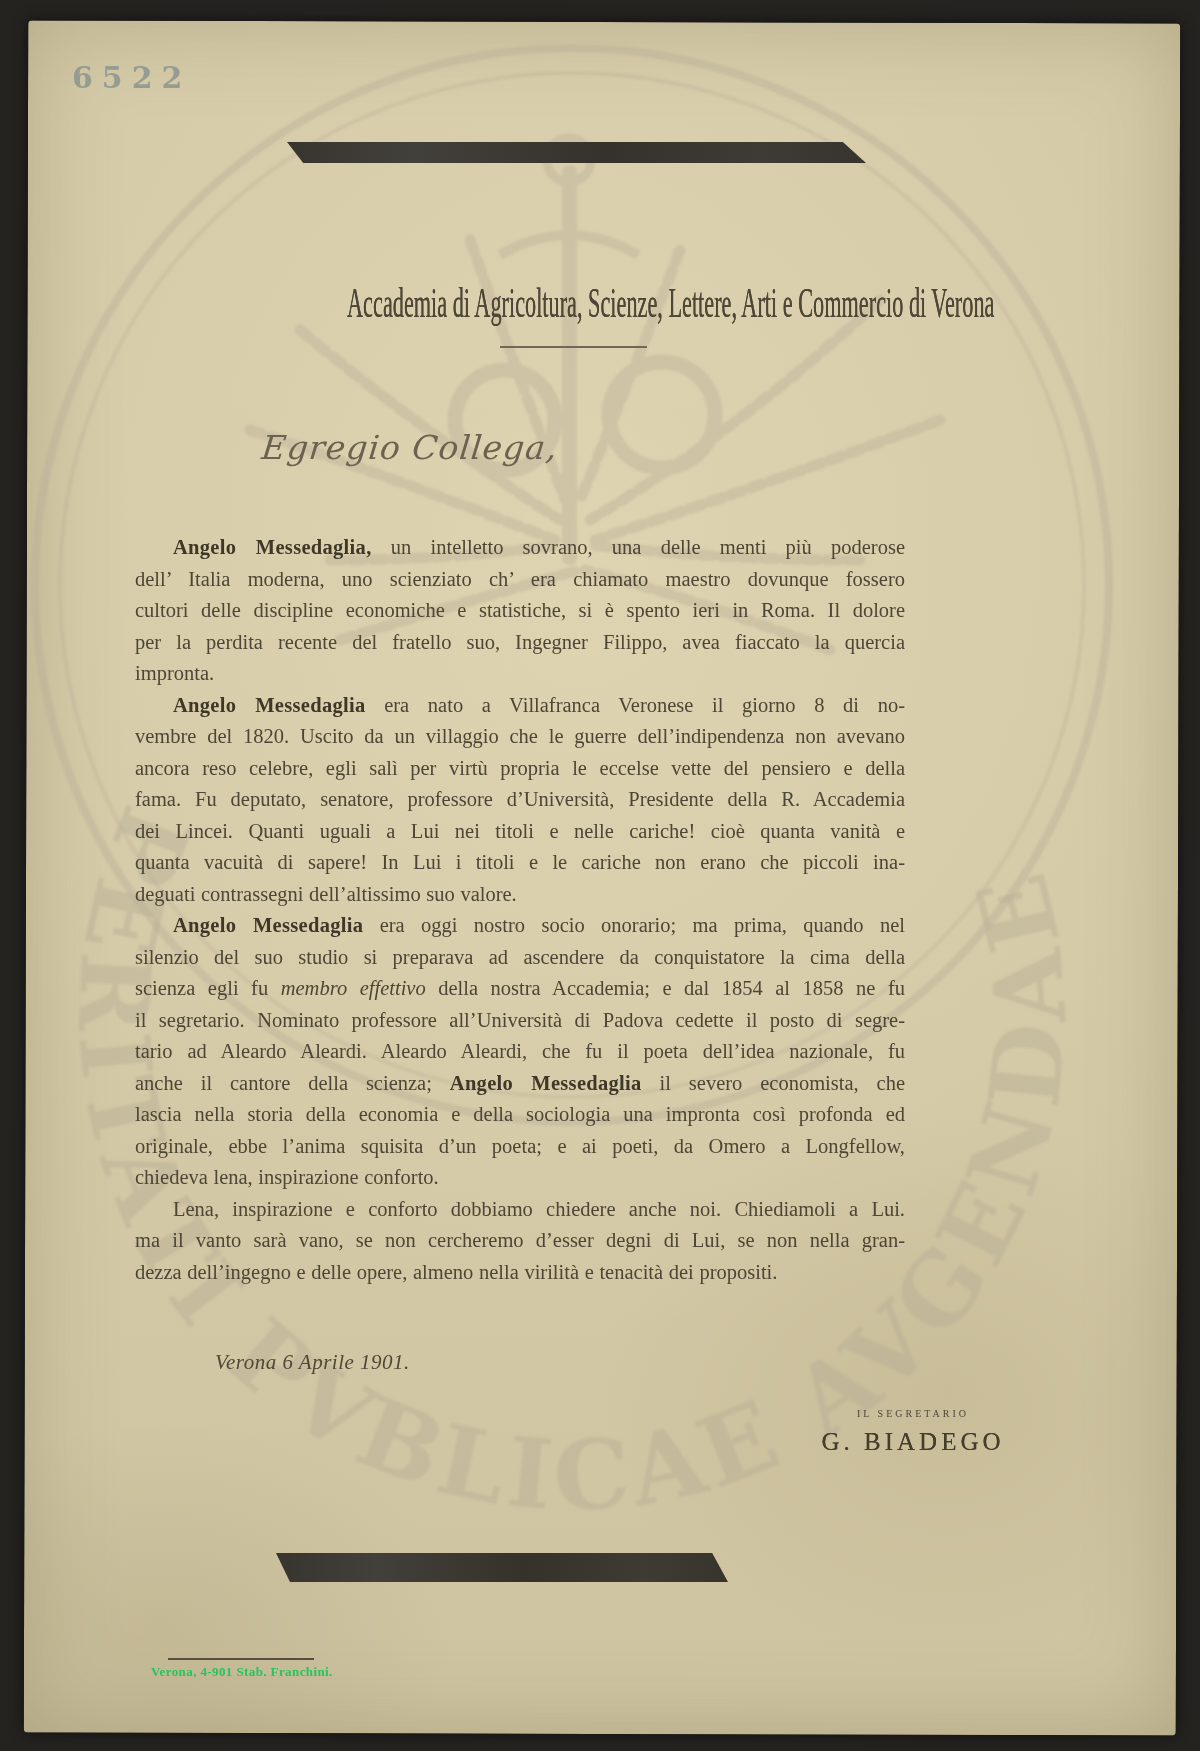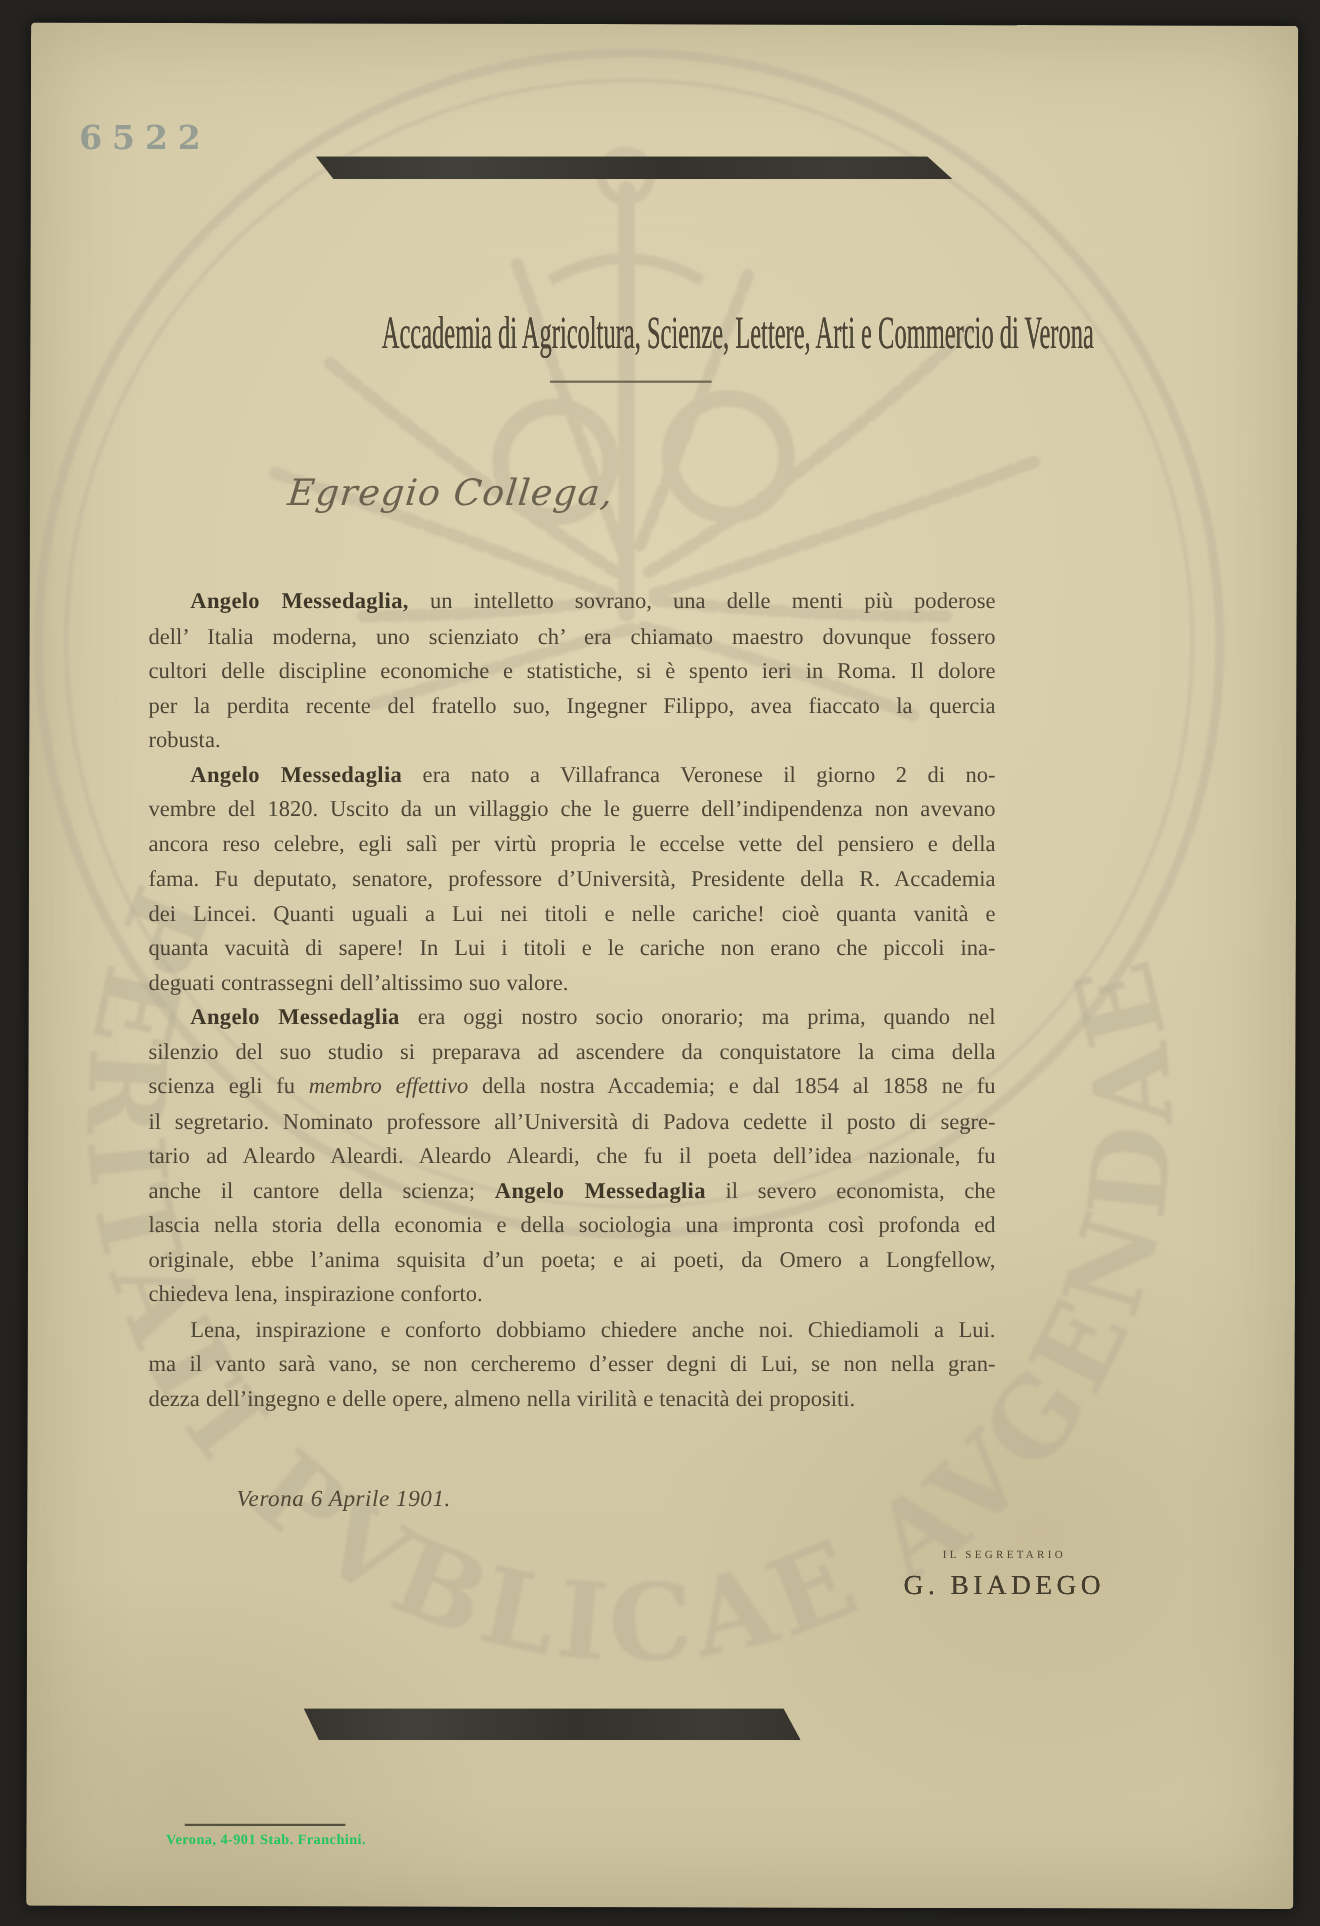--- a/index.html
+++ b/index.html
@@ -25,21 +25,20 @@
   .watermark{
     position:absolute;left:0;top:0;width:1200px;height:1751px;
     filter:blur(1.2px);
     pointer-events:none;
   }
   .stamp{
     position:absolute;left:72px;top:60px;
     font-family:"DejaVu Serif", serif;font-weight:700;
     font-size:30px;letter-spacing:9px;color:#87928d;opacity:.8;
     filter:blur(.4px);
-    margin-top:48px;
   }
   .bar{position:absolute;background:linear-gradient(90deg,#37352e,#42403a 22%,#34322a 55%,#3d3b33 82%,#36342c);}
   .bar.top{left:287px;top:142px;width:579px;height:21px;clip-path:polygon(0 0,96% 0,100% 100%,2.8% 100%);}
   .bar.bottom{left:276px;top:1553px;width:452px;height:29px;clip-path:polygon(0 0,96.5% 0,100% 100%,3.1% 100%);}
   .title-row{position:absolute;left:60px;top:279px;width:920px;display:flex;justify-content:flex-start;}
   .title{
     font-size:42px;color:#4e4737;white-space:nowrap;
     transform:scaleX(.53);transform-origin:center top;
     text-shadow:0 0 .6px #4e4737;
   }
@@ -122,24 +121,24 @@
   <div class="title-rule"></div>
 
   <div class="salutation">Egregio Collega,</div>
 
   <div class="bodytext" id="body-text">
       <div>
         <div class="bline indent"><strong>Angelo Messedaglia,</strong><span> un intelletto sovrano, una delle menti più poderose</span></div>
         <div class="bline"><span>dell’ Italia moderna, uno scienziato ch’ era chiamato maestro dovunque fossero</span></div>
         <div class="bline"><span>cultori delle discipline economiche e statistiche, si è spento ieri in Roma. Il dolore</span></div>
         <div class="bline"><span>per la perdita recente del fratello suo, Ingegner Filippo, avea fiaccato la quercia</span></div>
-        <div class="bline last"><span>robusta.</span></div>
+        <div class="bline last"><span>impronta.</span></div>
       </div>
       <div>
-        <div class="bline indent"><strong>Angelo Messedaglia</strong><span> era nato a Villafranca Veronese il giorno 2 di no-</span></div>
+        <div class="bline indent"><strong>Angelo Messedaglia</strong><span> era nato a Villafranca Veronese il giorno 8 di no-</span></div>
         <div class="bline"><span>vembre del 1820. Uscito da un villaggio che le guerre dell’indipendenza non avevano</span></div>
         <div class="bline"><span>ancora reso celebre, egli salì per virtù propria le eccelse vette del pensiero e della</span></div>
         <div class="bline"><span>fama. Fu deputato, senatore, professore d’Università, Presidente della R. Accademia</span></div>
         <div class="bline"><span>dei Lincei. Quanti uguali a Lui nei titoli e nelle cariche! cioè quanta vanità e</span></div>
         <div class="bline"><span>quanta vacuità di sapere! In Lui i titoli e le cariche non erano che piccoli ina-</span></div>
         <div class="bline last"><span>deguati contrassegni dell’altissimo suo valore.</span></div>
       </div>
       <div>
         <div class="bline indent"><strong>Angelo Messedaglia</strong><span> era oggi nostro socio onorario; ma prima, quando nel</span></div>
         <div class="bline"><span>silenzio del suo studio si preparava ad ascendere da conquistatore la cima della</span></div>

